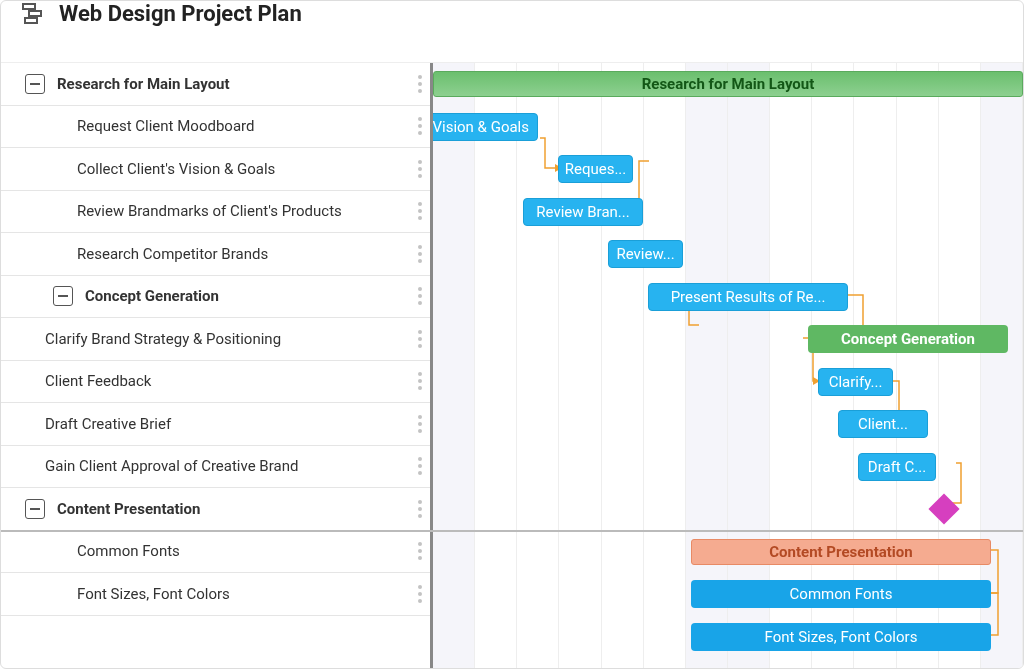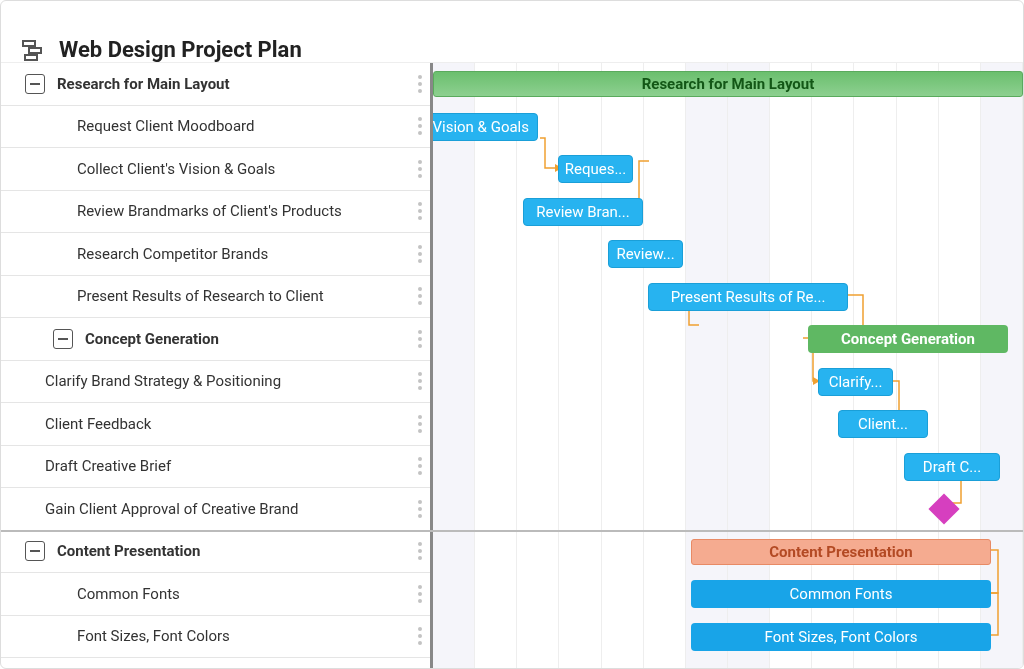--- a/index.html
+++ b/index.html
@@ -1,18 +1,18 @@
 <!DOCTYPE html>
 <html><head>
 <meta charset="utf-8">
 <style>
 * { box-sizing: border-box; margin: 0; padding: 0; }
 body { font-family: -apple-system, BlinkMacSystemFont, "Segoe UI", Roboto, sans-serif; font-size: 15px; color: #333; background: #fff; }
 .container { width: 1024px; height: 669px; border: 1px solid #ddd; border-radius: 6px; overflow: hidden; display: flex; flex-direction: column; }
-.header { height: 62px; display: flex; align-items: flex-end; padding: 0 20px; border-bottom: 1px solid #eee; }
+.header { height: 62px; display: flex; align-items: flex-start; padding: 0 20px; border-bottom: 1px solid #eee; }
 .header-icon { width: 24px; height: 24px; margin-right: 14px; }
 .header-title { font-size: 22px; font-weight: 700; color: #222; }
 .body { flex: 1; display: flex; position: relative; }
 .left-panel { width: 432px; border-right: 3px solid #888; display: flex; flex-direction: column; }
 .right-panel { flex: 1; position: relative; overflow: hidden; }
 .row { height: 42.5px; display: flex; align-items: center; border-bottom: 1px solid #e5e5e5; padding-left: 24px; padding-right: 8px; position: relative; }
 .row.group { font-weight: 700; }
 .row.group.sub { padding-left: 52px; }
 .row.task { padding-left: 76px; }
 .row.task.indent2 { padding-left: 44px; }
@@ -102,28 +102,20 @@
           </div>
       </div>
       <div class="row task">
         <span class="row-label">Research Competitor Brands</span>
         <div class="kebab">
             <span></span>
             <span></span>
             <span></span>
           </div>
       </div>
-      <div class="row task">
-        <span class="row-label">Present Results of Research to Client</span>
-        <div class="kebab">
-            <span></span>
-            <span></span>
-            <span></span>
-          </div>
-      </div>
       <div class="row group sub">
         <div class="collapse-btn">
             <span></span>
           </div>
         <span class="row-label">Concept Generation</span>
         <div class="kebab">
             <span></span>
             <span></span>
             <span></span>
           </div>
@@ -244,21 +236,21 @@
         <div class="gantt-row">
             <div class="bar green-solid" style="left:375px;width:200px">Concept Generation</div>
           </div>
         <div class="gantt-row">
             <div class="bar blue" style="left:385px;width:75px">Clarify...</div>
           </div>
         <div class="gantt-row">
             <div class="bar blue" style="left:405px;width:90px">Client...</div>
           </div>
         <div class="gantt-row">
-            <div class="bar blue" style="left:471px;width:96px">Draft C...</div>
+            <div class="bar blue" style="left:425px;width:78px">Draft C...</div>
           </div>
         <div class="gantt-row">
             <div class="milestone" style="left:500px"></div>
           </div>
         <div class="gantt-row">
             <div class="bar orange-group" style="left:258px;width:300px">Content Presentation</div>
           </div>
         <div class="gantt-row">
             <div class="bar blue-wide" style="left:258px;width:300px">Common Fonts</div>
           </div>

